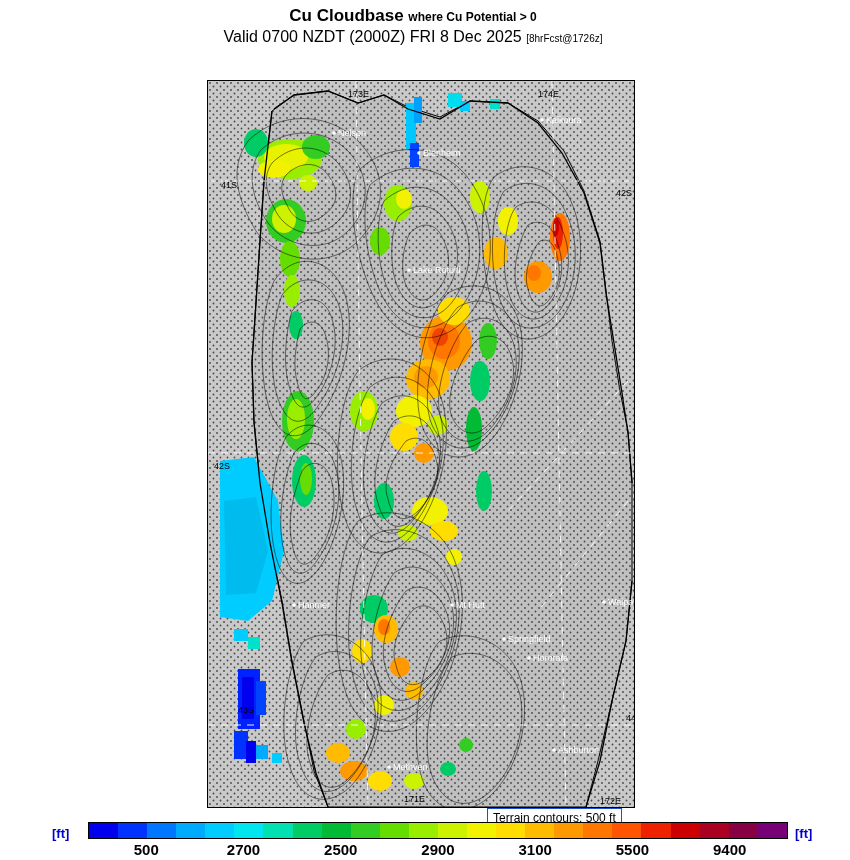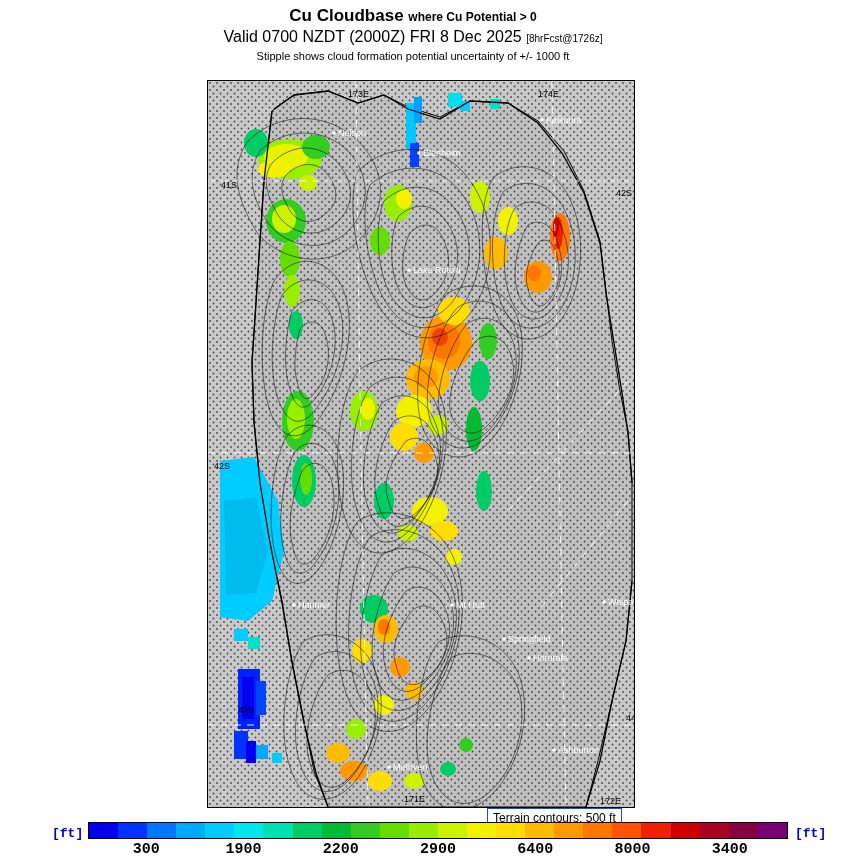--- a/index.html
+++ b/index.html
@@ -78,21 +78,20 @@
     white-space: nowrap;
   }
 
   
   #colorbar-wrap {
     position: absolute;
     left: 0;
     top: 820px;
     width: 816px;
     height: 40px;
-    font-family: Liberation Mono, monospace;
   }
   #cb-unit-left {
     position: absolute;
     left: 52px;
     top: 6px;
     font-size: 13px;
     color: #0000cc;
     font-weight: bold;
   }
   #cb-unit-right {
@@ -147,21 +146,20 @@
   <div id="title-line1">
     <span>Cu Cloudbase</span>
     <span class="sub">where Cu Potential &gt; 0</span>
   </div>
   <div id="title-line2">
     <span>Valid 0700 NZDT</span>
     <span class="small">(2000Z)</span>
     <span>FRI 8 Dec 2025</span>
     <span class="tiny">[8hrFcst@1726z]</span>
   </div>
-  <div id="title-line3">Stipple shows cloud formation potential uncertainty of +/- 1000 ft</div>
 </div>
 
 <div id="map-frame">
   <svg id="map-svg" width="426" height="726" viewBox="0 0 426 726" xmlns="http://www.w3.org/2000/svg">
     <defs>
       <pattern id="stipple" width="7" height="7" patternUnits="userSpaceOnUse">
         <rect width="7" height="7" fill="none"></rect>
         <circle cx="2" cy="2" r="0.9" fill="#303030"></circle>
         <circle cx="5.5" cy="5.5" r="0.9" fill="#303030"></circle>
       </pattern>
@@ -412,21 +410,21 @@
       <div style="background: rgb(255, 153, 0);"></div>
       <div style="background: rgb(255, 119, 0);"></div>
       <div style="background: rgb(255, 85, 0);"></div>
       <div style="background: rgb(238, 34, 0);"></div>
       <div style="background: rgb(204, 0, 0);"></div>
       <div style="background: rgb(170, 0, 34);"></div>
       <div style="background: rgb(136, 0, 68);"></div>
       <div style="background: rgb(119, 0, 119);"></div>
     </div>
   <div id="cb-labels">
-      <span style="left: 8.33%;">300</span>
-      <span style="left: 22.22%;">1900</span>
-      <span style="left: 36.11%;">2200</span>
+      <span style="left: 8.33%;">500</span>
+      <span style="left: 22.22%;">2700</span>
+      <span style="left: 36.11%;">2500</span>
       <span style="left: 50%;">2900</span>
-      <span style="left: 63.89%;">6400</span>
-      <span style="left: 77.78%;">8000</span>
-      <span style="left: 91.67%;">3400</span>
+      <span style="left: 63.89%;">3100</span>
+      <span style="left: 77.78%;">5500</span>
+      <span style="left: 91.67%;">9400</span>
     </div>
 </div>
 
 </body></html>

